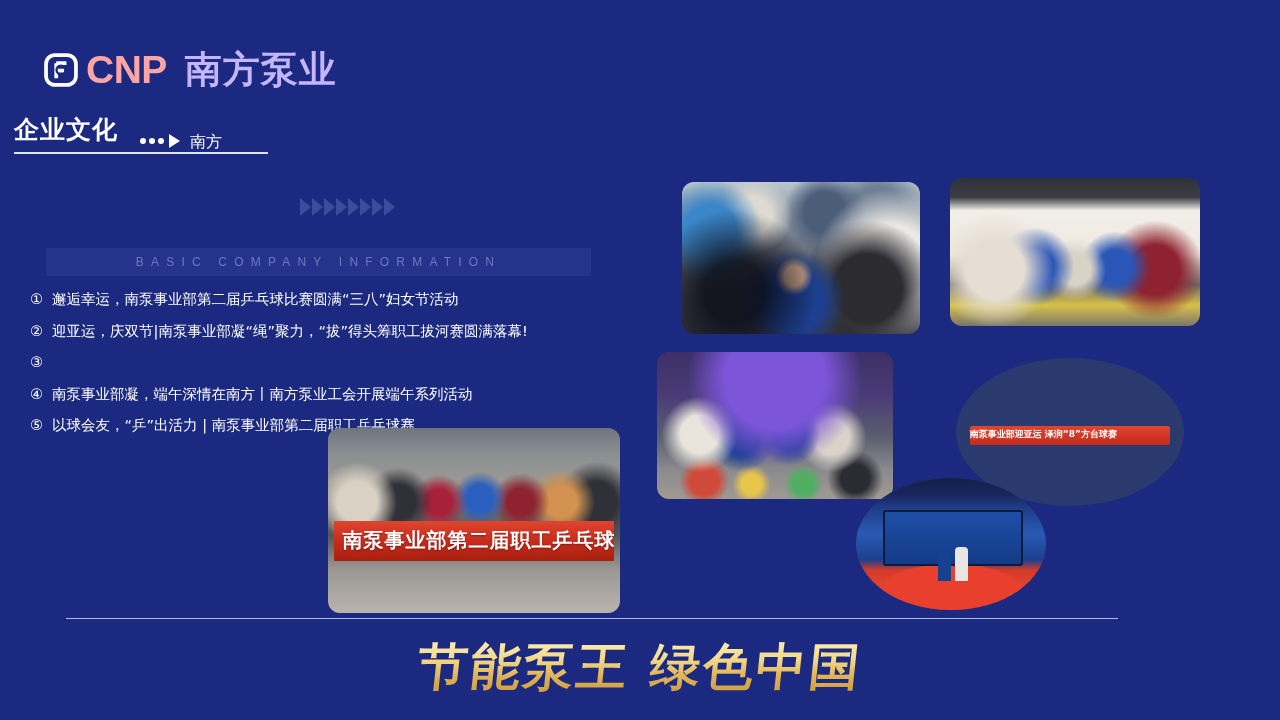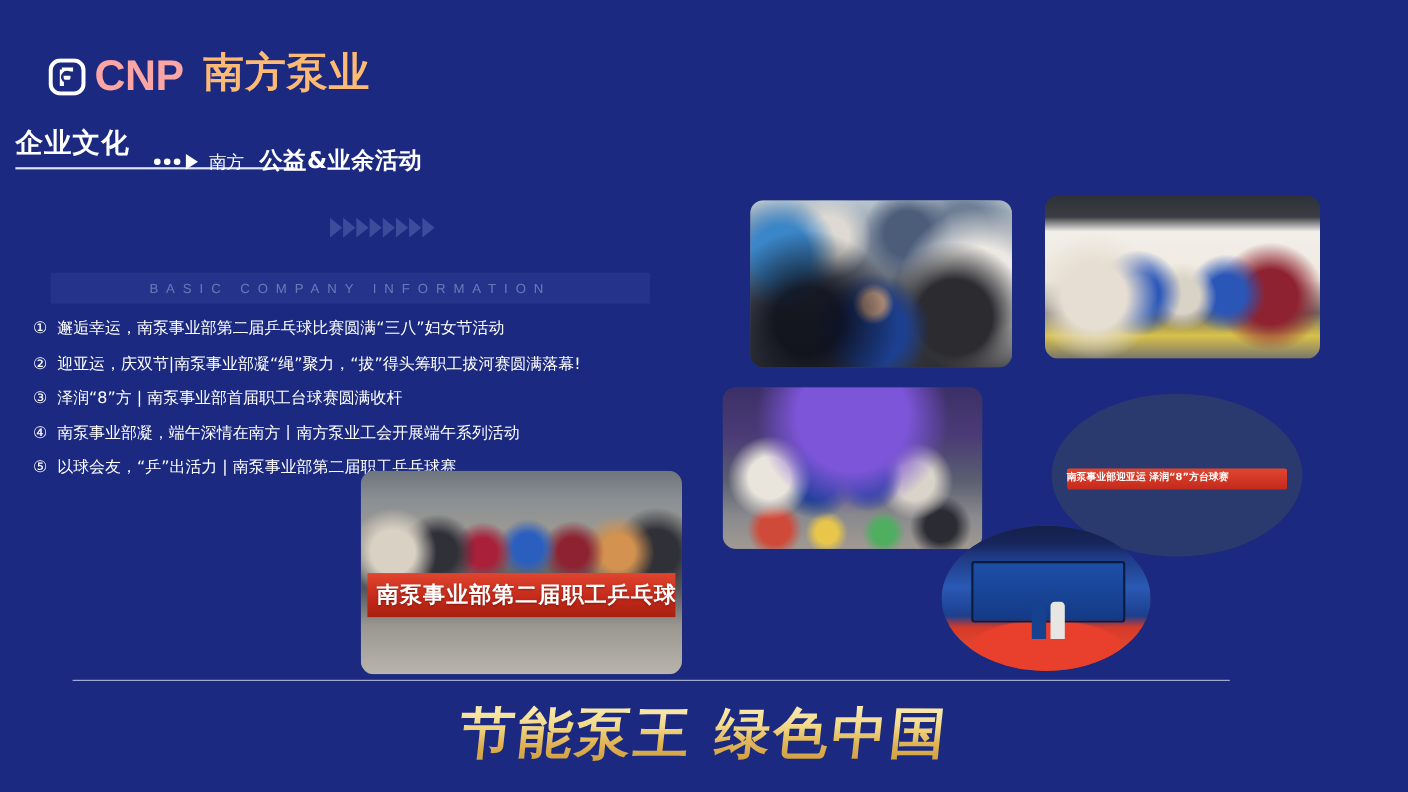--- a/index.html
+++ b/index.html
@@ -31,27 +31,27 @@
   }
   .logo-cnp {
     color: #fca5a5;
     font-size: 39px;
     font-weight: bold;
     letter-spacing: -0.5px;
     line-height: 1;
     font-family: "Liberation Sans", "DejaVu Sans", sans-serif;
   }
   .logo-cn {
-    color: #fdba74;
+    color: #c4b5fd;
     font-size: 37px;
     font-weight: bold;
     line-height: 1;
     margin-left: 10px;
     letter-spacing: 1px;
-    font-family: Liberation Mono, monospace;
+    font-family: Liberation Sans, sans-serif;
   }
 
   
   .sec-head {
     position: absolute;
     left: 14px;
     top: 116px;
     width: 420px;
   }
   .sec-title {
@@ -359,21 +359,20 @@
   </div>
 
   <div class="sec-sub">
     <span class="dots">
       <span class="dot"></span>
         <span class="dot"></span>
         <span class="dot"></span>
         <span class="tri"></span>
     </span>
     <span class="sub-small">南方</span>
-    <span class="sub-big">公益&amp;业余活动</span>
   </div>
 
   <div class="chevrons">
     <span class="chev"></span>
       <span class="chev"></span>
       <span class="chev"></span>
     <span class="chev"></span>
       <span class="chev"></span>
       <span class="chev"></span>
     <span class="chev"></span>
@@ -388,21 +387,20 @@
     <div class="bullet">
       <span class="num">①</span>
       <span>邂逅幸运，南泵事业部第二届乒乓球比赛圆满“三八”妇女节活动</span>
     </div>
     <div class="bullet">
       <span class="num">②</span>
       <span>迎亚运，庆双节|南泵事业部凝“绳”聚力，“拔”得头筹职工拔河赛圆满落幕!</span>
     </div>
     <div class="bullet">
       <span class="num">③</span>
-      <span>泽润“8”方 | 南泵事业部首届职工台球赛圆满收杆</span>
     </div>
     <div class="bullet">
       <span class="num">④</span>
       <span>南泵事业部凝，端午深情在南方丨南方泵业工会开展端午系列活动</span>
     </div>
     <div class="bullet">
       <span class="num">⑤</span>
       <span>以球会友，“乒”出活力 | 南泵事业部第二届职工乒乓球赛</span>
     </div>
   </div>

